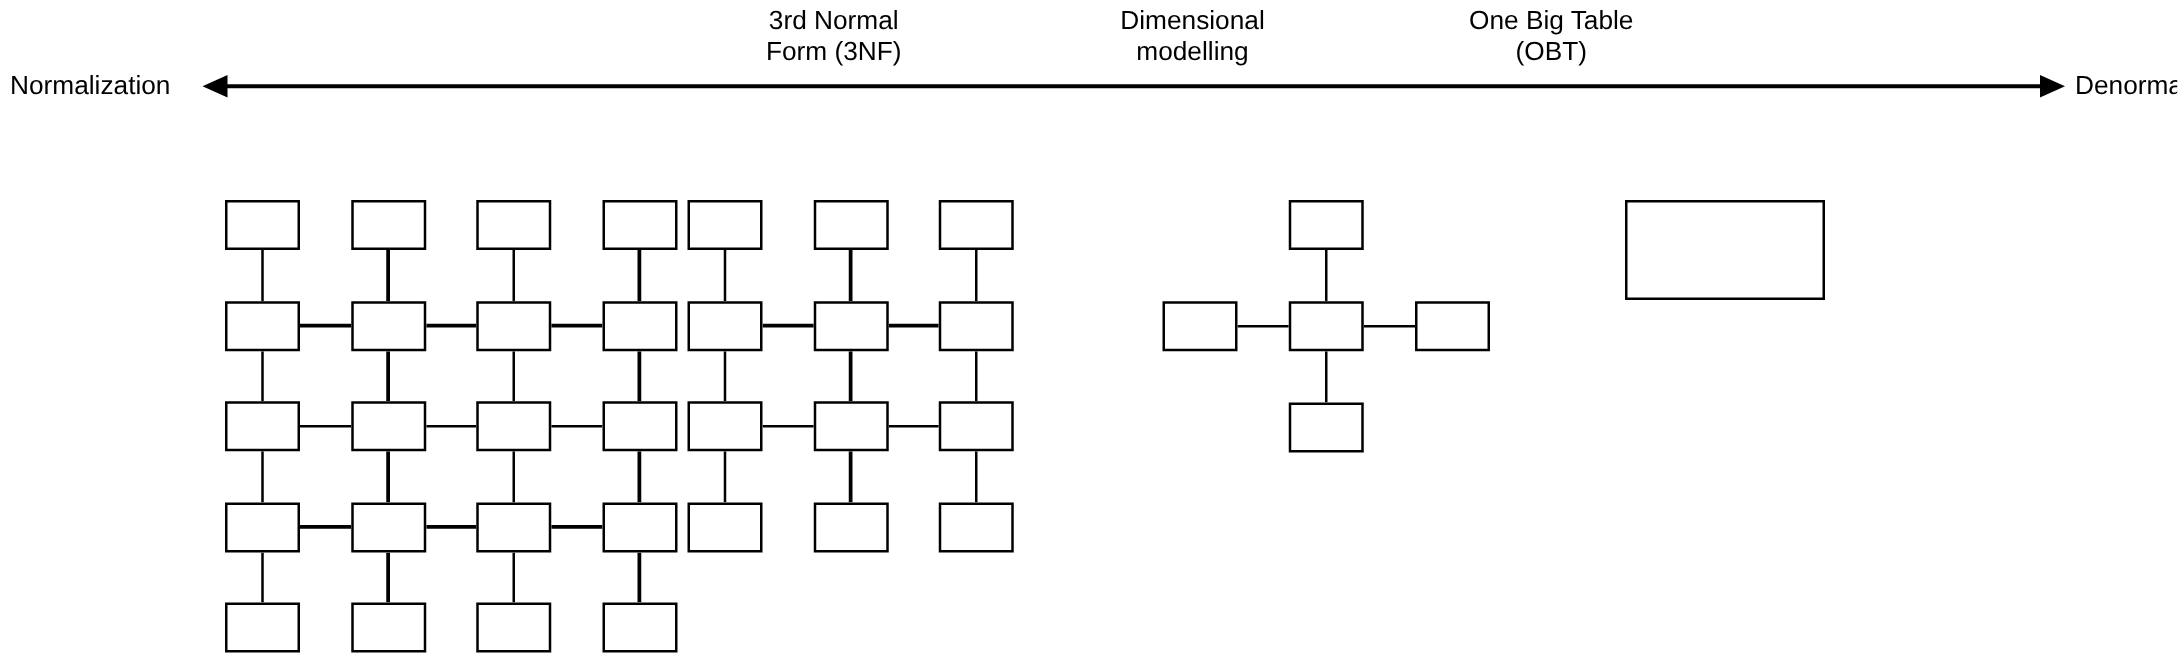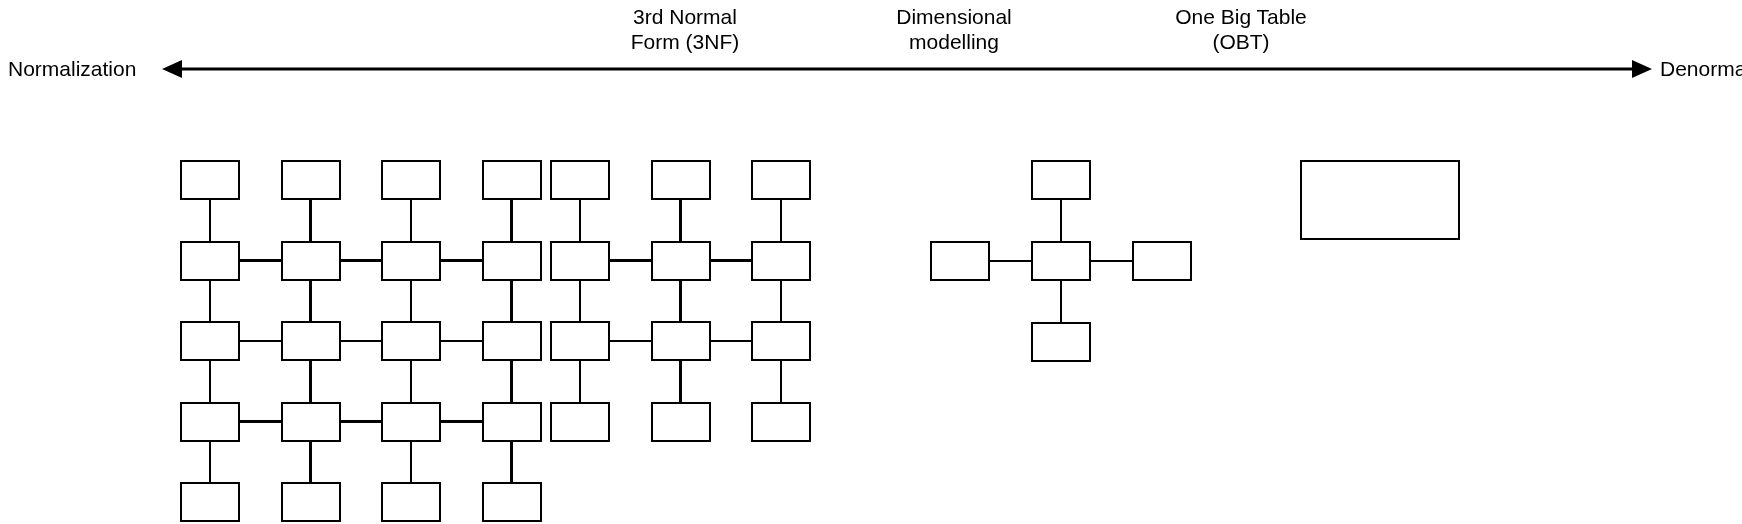--- a/index.html
+++ b/index.html
@@ -74,21 +74,21 @@
   <div class="axis-end-label right">Denormalization</div>
 
   <div class="axis-arrow">
     <svg width="1490" height="34" viewBox="0 0 1490 34">
       <line x1="14" y1="17" x2="1476" y2="17" stroke="#000" stroke-width="3.2"></line>
       <polygon points="0,17 20,8 20,26" fill="#000"></polygon>
       <polygon points="1490,17 1470,8 1470,26" fill="#000"></polygon>
     </svg>
   </div>
 
-  <div class="stage-label" style="left:555px;">3rd Normal
+  <div class="stage-label" style="left:537px;">3rd Normal
 Form (3NF)</div>
   <div class="stage-label" style="left:824px;">Dimensional
 modelling</div>
   <div class="stage-label" style="left:1111px;">One Big Table
 (OBT)</div>
 
   <div class="group" id="g-dv" style="left:0; top:0;">
       <div class="edge v" style="left: 208.9px; top: 200px; height: 40.5px;"></div>
       <div class="edge v" style="left: 309.4px; top: 200px; height: 40.5px;"></div>
       <div class="edge v" style="left: 409.9px; top: 200px; height: 40.5px;"></div>

